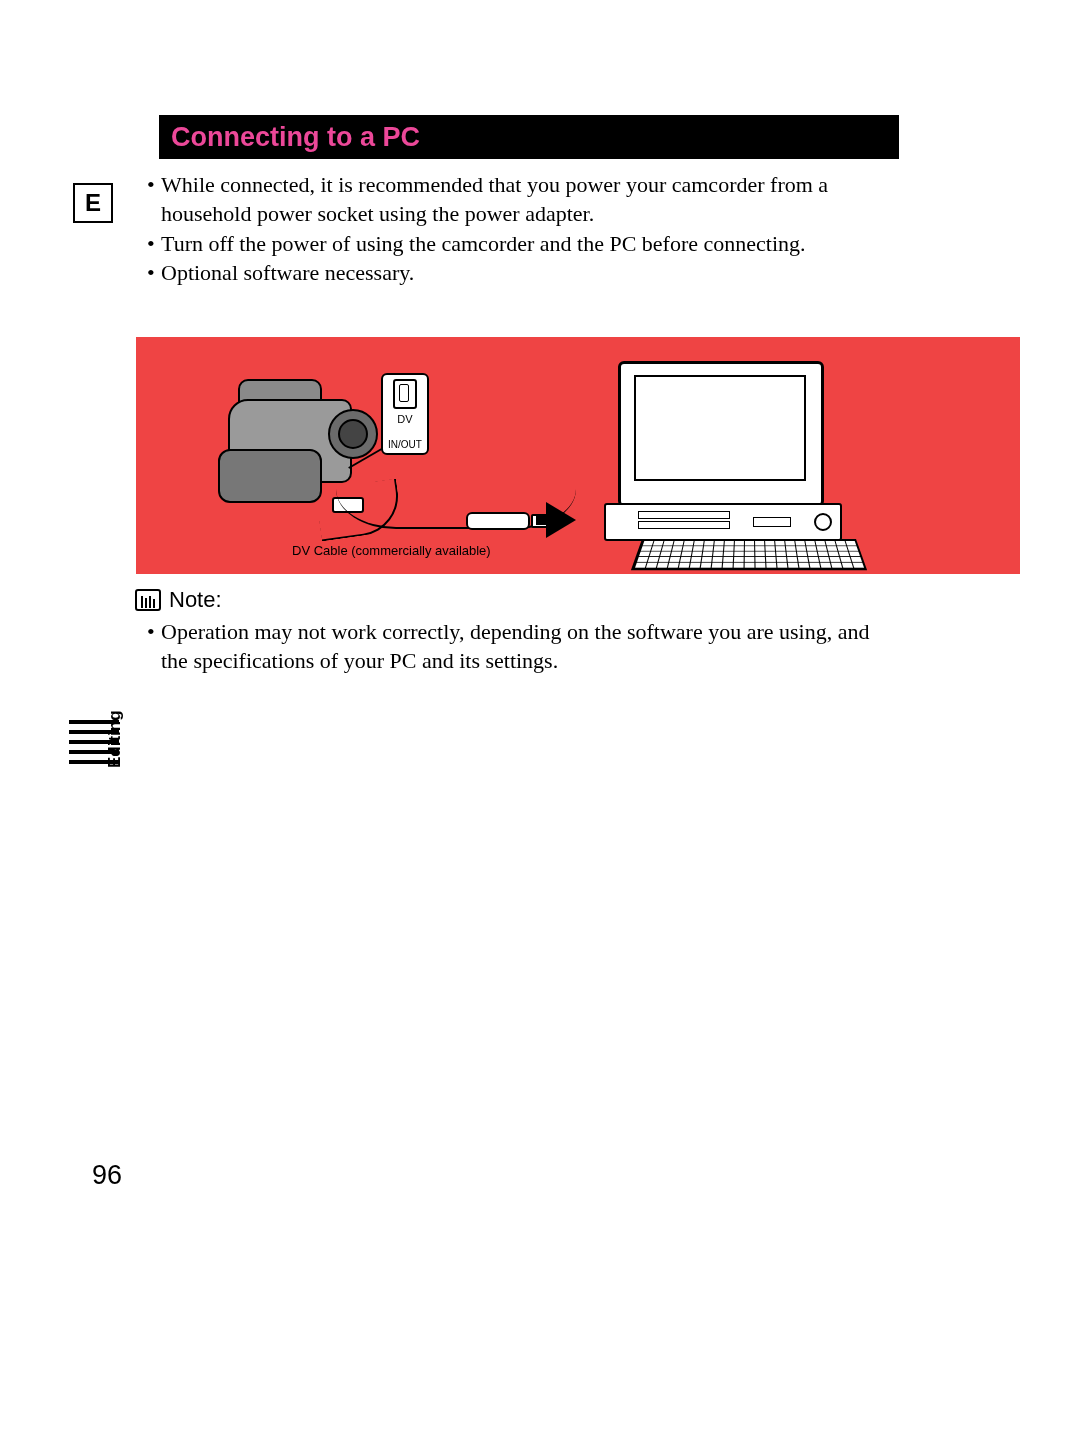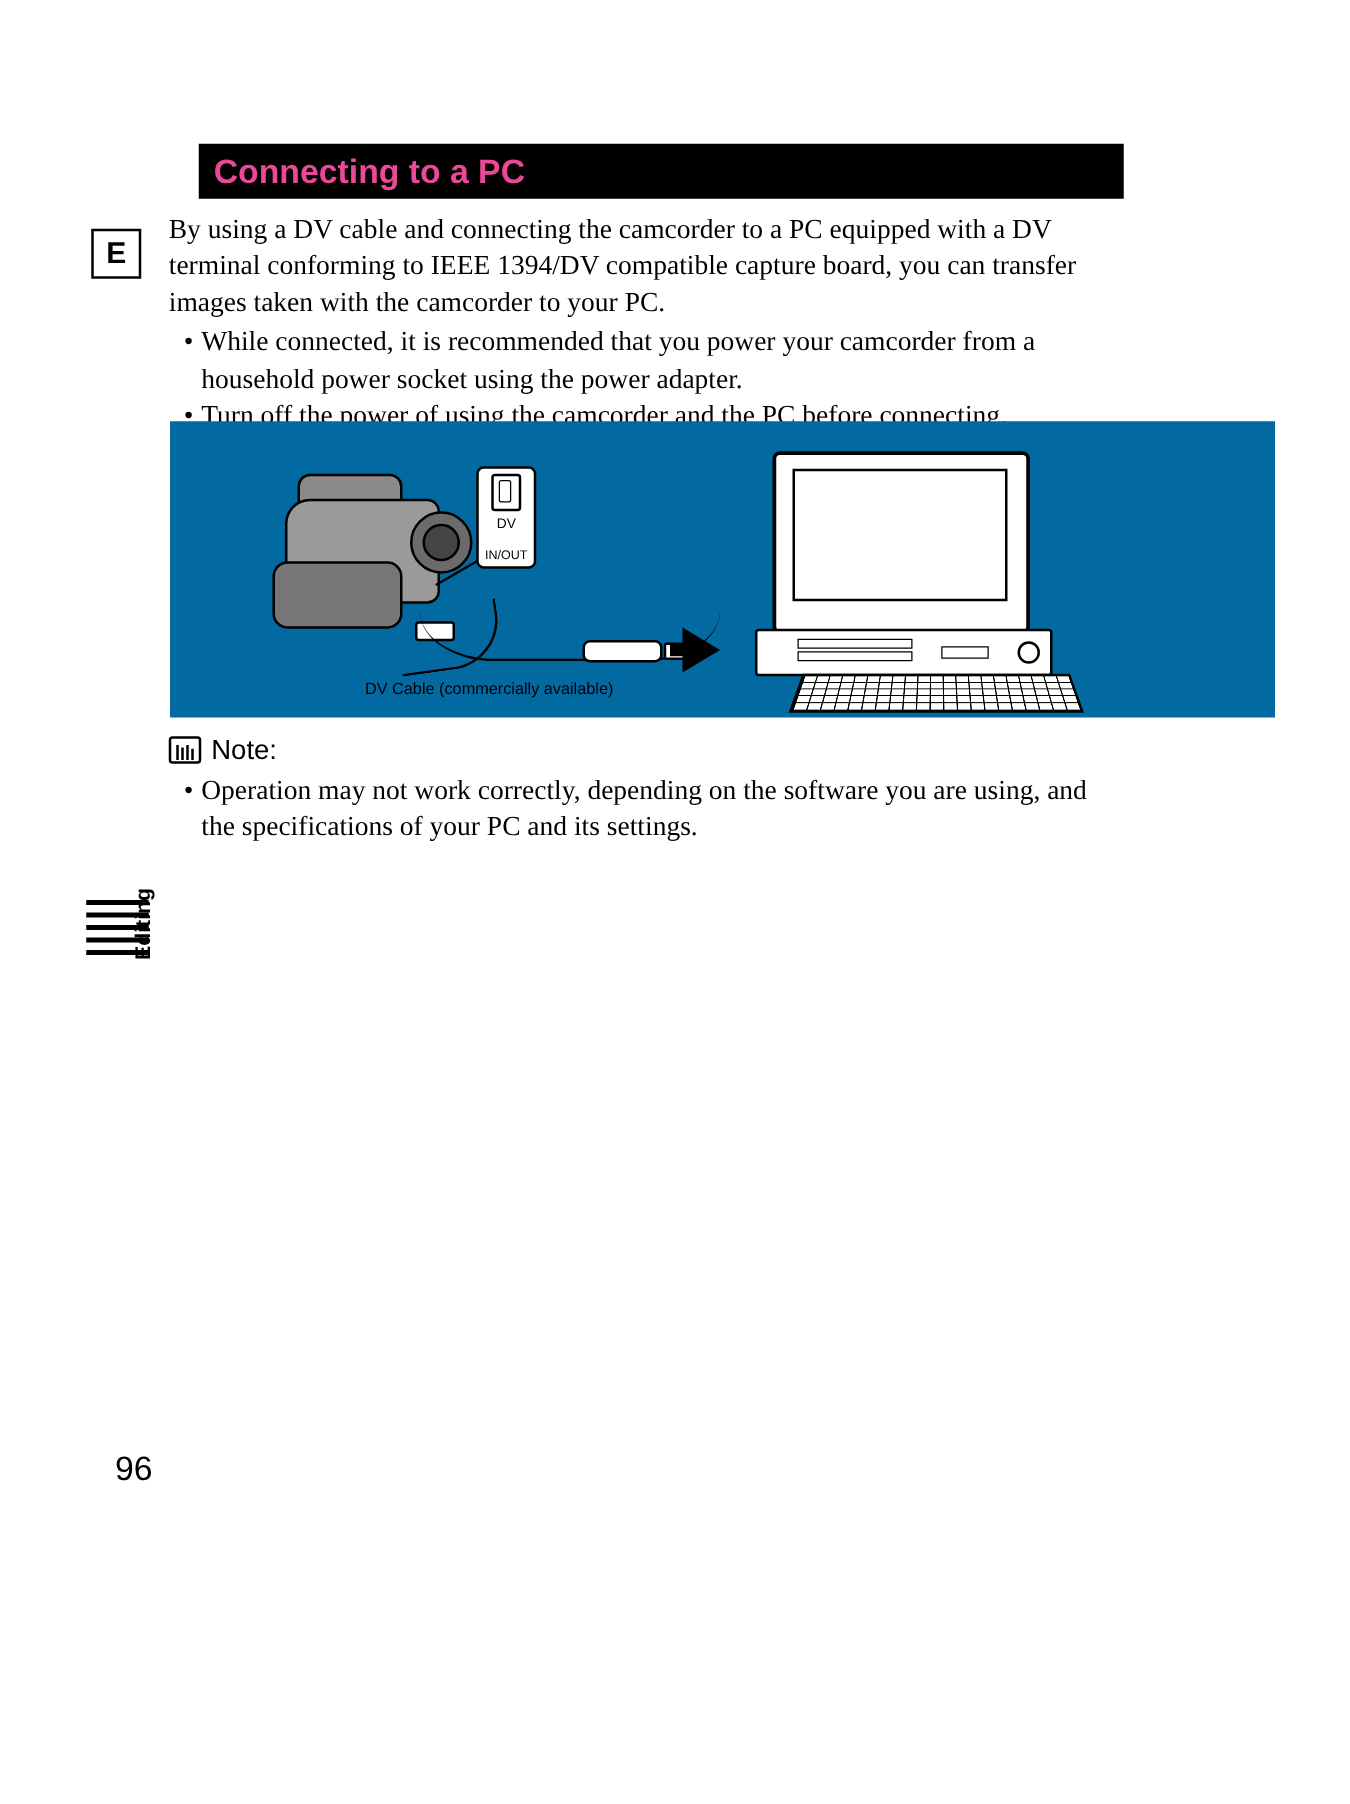--- a/index.html
+++ b/index.html
@@ -75,21 +75,21 @@
     position: absolute;
     left: 0;
     top: 0;
   }
   .diagram-panel {
     position: absolute;
     left: 136px;
     top: 337px;
     width: 884px;
     height: 237px;
-    background: #0369a1;
+    background: #ef4444;
   }
   
   .cam {
     position: absolute;
     left: 52px;
     top: 22px;
     width: 200px;
     height: 160px;
   }
   .cam .body1 { position:absolute; left:40px; top:40px; width:120px; height:80px; background:#9a9a9a; border:2px solid #000; border-radius:20px 10px 10px 10px;}
@@ -272,21 +272,20 @@
 </head>
 <body>
 
 <div class="page">
 
   <div class="title-bar">Connecting to a PC</div>
 
   <div class="e-box">E</div>
 
   <div class="body-text">
-    <p>By using a DV cable and connecting the camcorder to a PC equipped with a DV terminal conforming to IEEE 1394/DV compatible capture board, you can transfer images taken with the camcorder to your PC.</p>
     <ul class="bullets">
       <li>While connected, it is recommended that you power your camcorder from a household power socket using the power adapter.</li>
       <li>Turn off the power of using the camcorder and the PC before connecting.</li>
       <li>Optional software necessary.</li>
     </ul>
   </div>
 
   <div class="diagram-panel">
     <div class="cam">
       <div class="top"></div>

